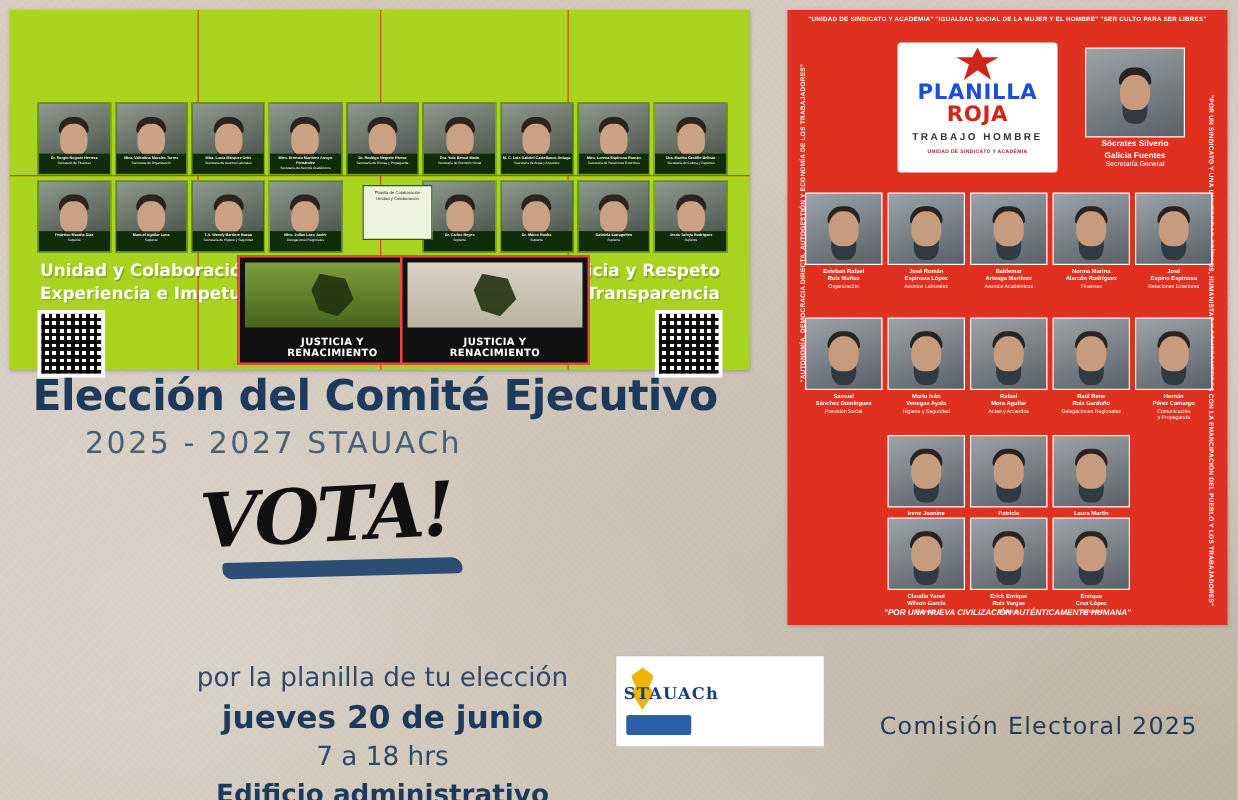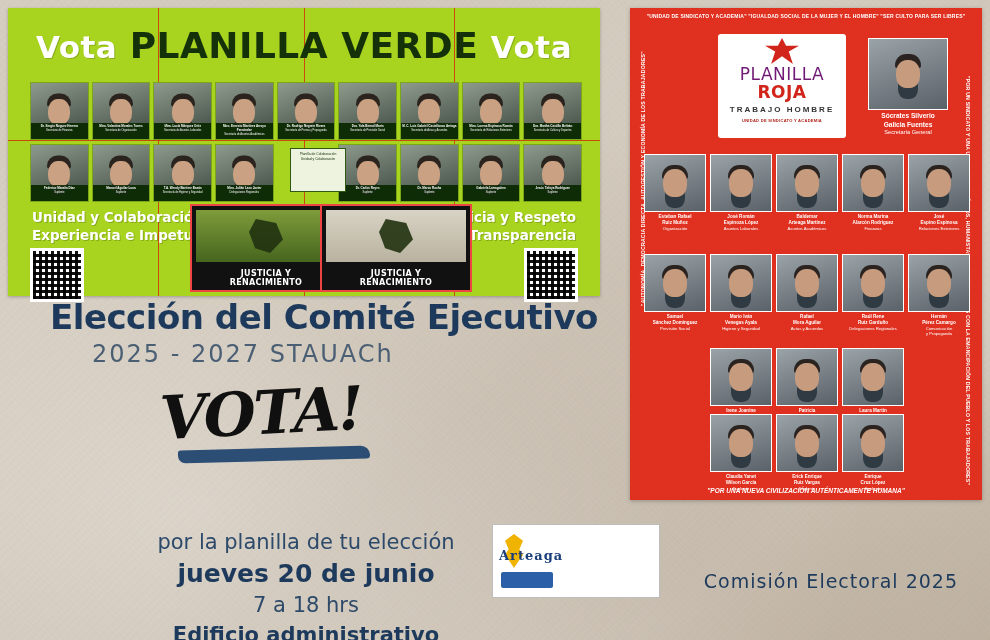--- a/index.html
+++ b/index.html
@@ -289,21 +289,21 @@
     box-sizing: border-box;
     padding-top: 4px;
   }
   #red-logo .emblem {
     width: 34px; height: 26px; margin: 0 auto 2px auto;
     background: #d1251b;
     clip-path: polygon(50% 0,62% 30%,100% 30%,70% 52%,82% 100%,50% 70%,18% 100%,30% 52%,0 30%,38% 30%);
   }
   #red-logo .l1 {
     font-family: "DejaVu Sans", sans-serif;
-    font-weight: normal; color: #701a75; font-size: 17px; line-height: 1;
+    font-weight: bold; color: #1d4ed8; font-size: 17px; line-height: 1;
     letter-spacing: .5px;
   }
   #red-logo .l2 {
     font-family: "DejaVu Sans", sans-serif;
     font-weight: bold; color: #d1251b; font-size: 17px; line-height: 1.1;
     letter-spacing: .5px;
   }
   #red-logo .l3 {
     font-size: 8px; color: #333; letter-spacing: 2px; margin-top: 3px;
     font-weight: bold;
@@ -357,21 +357,20 @@
   #sg .pic { width: 80px; height: 72px; }
   #sg .nm { font-size: 6.6px; }
   #sg .rl { font-size: 5.6px; }
 
   
   #headline {
     position: absolute;
     left: 26px;
     top: 300px;
     width: 580px;
-    margin-left: 24px;
   }
   #h-title {
     font-family: "DejaVu Sans", sans-serif;
     font-weight: bold;
     font-size: 34px;
     color: #1d3a5c;
     letter-spacing: -0.5px;
     line-height: 1.05;
   }
   #h-sub {
@@ -486,25 +485,20 @@
 <div id="poster">
   <div class="noise"></div>
 
   <div id="green-panel">
 
     <div class="regmark reg-v" style="left:150px"></div>
     <div class="regmark reg-v" style="left:296px"></div>
     <div class="regmark reg-v" style="left:446px"></div>
     <div class="regmark reg-h" style="top:132px"></div>
 
-    <div id="green-title">
-      <span class="vota">Vota</span>
-      <span class="planilla">PLANILLA VERDE</span>
-      <span class="vota">Vota</span>
-    </div>
 
     <div class="photo-grid" id="grid-row1">
       <div class="cand">
           <div class="ph"></div>
           <div class="hair"></div>
           <div class="face"></div>
           <div class="nm"><b>Dr. Sergio Noguez Herrera</b><span>Secretario de Finanzas</span></div>
         </div>
       <div class="cand">
           <div class="ph"></div>
@@ -821,18 +815,18 @@
     <div class="d2">por la planilla de tu elección</div>
     <div class="d1">jueves 20 de junio</div>
     <div class="d2">7 a 18 hrs</div>
     <div class="d3">Edificio administrativo</div>
   </div>
 
   <div id="stau-logo">
     <div class="mark">
       <div class="wheat"></div>
       <div class="book"></div>
-      <div class="letters">Arteaga</div>
+      <div class="letters">STAUACh</div>
     </div>
   </div>
 
   <div id="comision">Comisión Electoral 2025</div>
 </div>
 
 </body></html>

